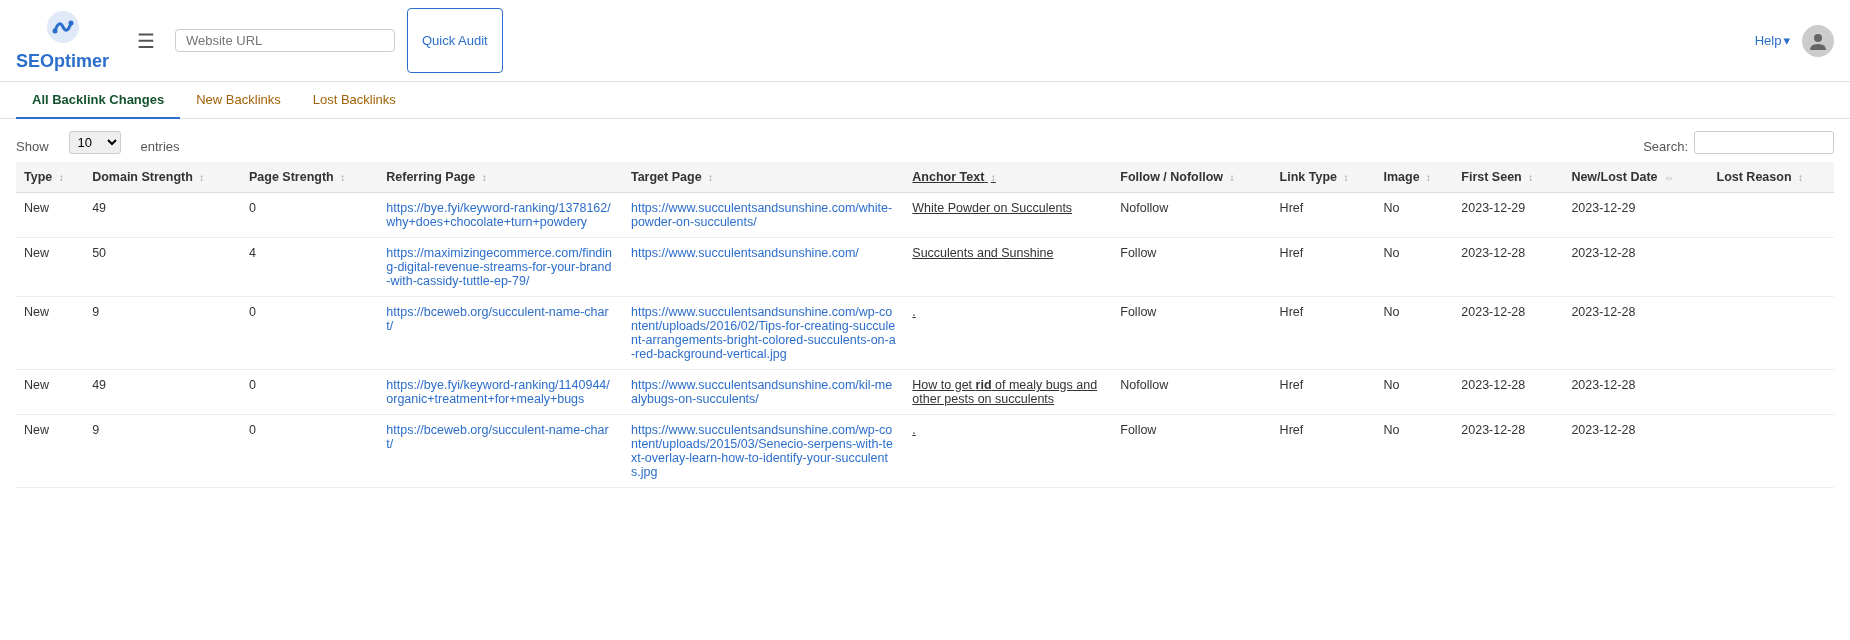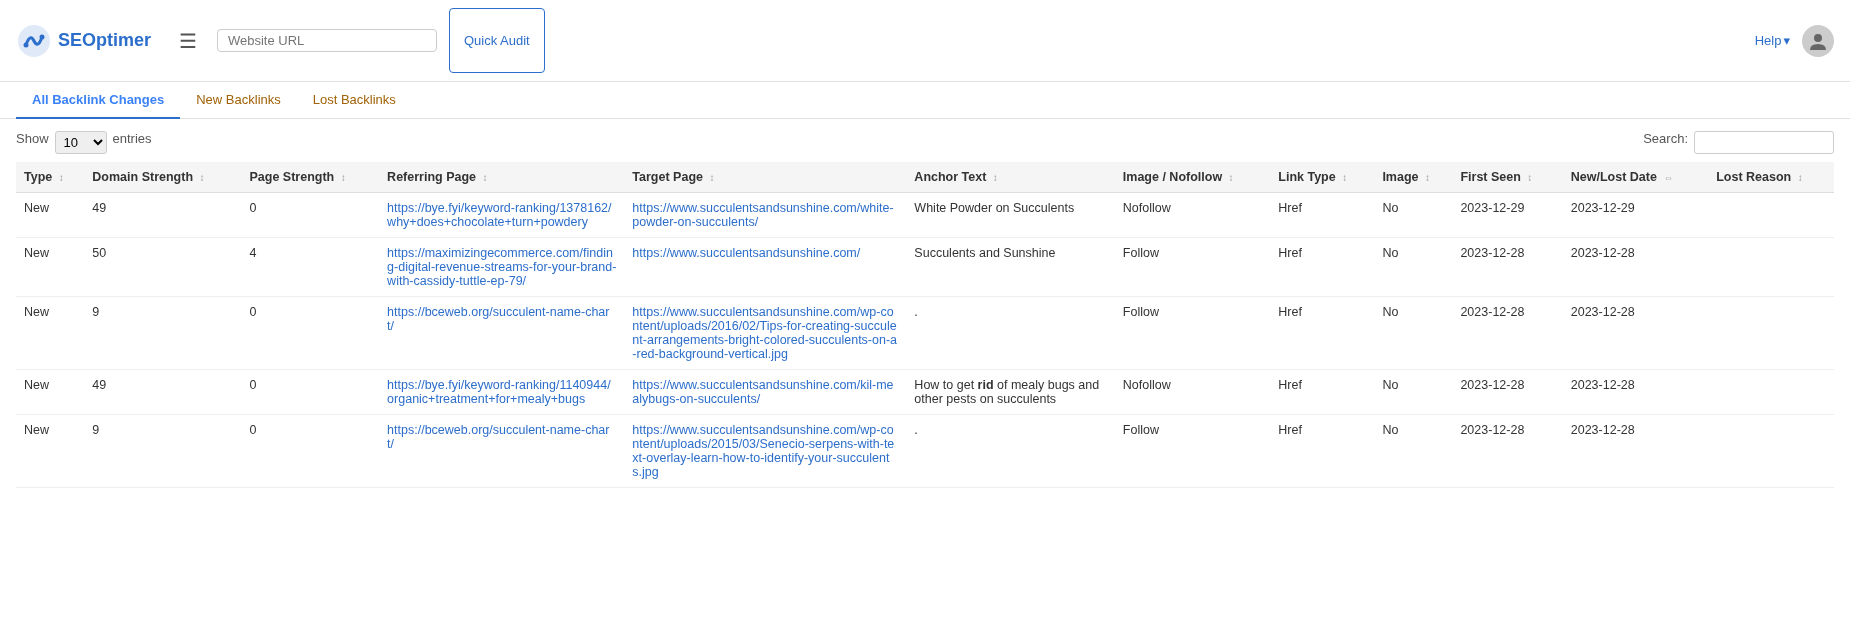--- a/index.html
+++ b/index.html
@@ -11,20 +11,21 @@
       align-items: center;
       padding: 8px 16px;
       border-bottom: 1px solid #e0e0e0;
       gap: 12px;
     }
     .logo-area {
       display: flex;
       align-items: center;
       gap: 6px;
       margin-right: 8px;
+      flex-direction: column;
     }
     .logo-icon {
       width: 36px;
       height: 36px;
     }
     .logo-text {
       font-size: 18px;
       font-weight: bold;
       color: #2c6ecb;
     }
@@ -82,48 +83,48 @@
     }
     .tab {
       padding: 10px 16px;
       cursor: pointer;
       font-size: 13px;
       color: #a16207;
       border-bottom: 2px solid transparent;
       margin-bottom: -1px;
     }
     .tab.active {
-      color: #3b82f6;
+      color: #14532d;
       border-bottom: 2px solid #2c6ecb;
       font-weight: 600;
     }
 
     
     .table-controls {
       display: flex;
       align-items: center;
       justify-content: space-between;
       padding: 12px 16px 8px 16px;
     }
     .show-entries {
       display: flex;
-      align-items: flex-start;
-      gap: 6px;
+      align-items: flex-end;
+      gap: 20px;
       font-size: 13px;
       color: #555;
     }
     .show-entries select {
       border: 1px solid #ccc;
       border-radius: 3px;
       padding: 2px 4px;
       font-size: 13px;
     }
     .search-area {
       display: flex;
-      align-items: flex-start;
+      align-items: flex-end;
       gap: 6px;
       font-size: 13px;
       color: #555;
     }
     .search-area input {
       border: 1px solid #ccc;
       border-radius: 3px;
       padding: 3px 6px;
       font-size: 13px;
       width: 140px;
@@ -168,21 +169,21 @@
       text-decoration: none;
       word-break: break-all;
       margin-top: 20px;
     }
 
     .col-type { width: 45px; margin-top: 48px; }
     .col-ds { width: 75px; }
     .col-ps { width: 75px; }
     .col-rp { width: 200px; }
     .col-tp { width: 230px; }
-    .col-anchor { width: 170px; }
+    .col-anchor { width: 170px; text-decoration: underline; }
     .col-follow { width: 80px; }
     .col-linktype { width: 70px; }
     .col-image { width: 55px; }
     .col-firstseen { width: 90px; }
     .col-newlost { width: 90px; }
     .col-reason { width: 90px; }
   </style>
 </head>
 <body>
 
@@ -257,21 +258,21 @@
         </th>
         <th class="col-tp">
           <span>Target Page</span>
           <span class="sort-icon">↕</span>
         </th>
         <th class="col-anchor">
           <span>Anchor Text</span>
           <span class="sort-icon">↕</span>
         </th>
         <th class="col-follow">
-          <span>Image / Nofollow</span>
+          <span>Follow / Nofollow</span>
           <span class="sort-icon">↕</span>
         </th>
         <th class="col-linktype">
           <span>Link Type</span>
           <span class="sort-icon">↕</span>
         </th>
         <th class="col-image">
           <span>Image</span>
           <span class="sort-icon">↕</span>
         </th>

